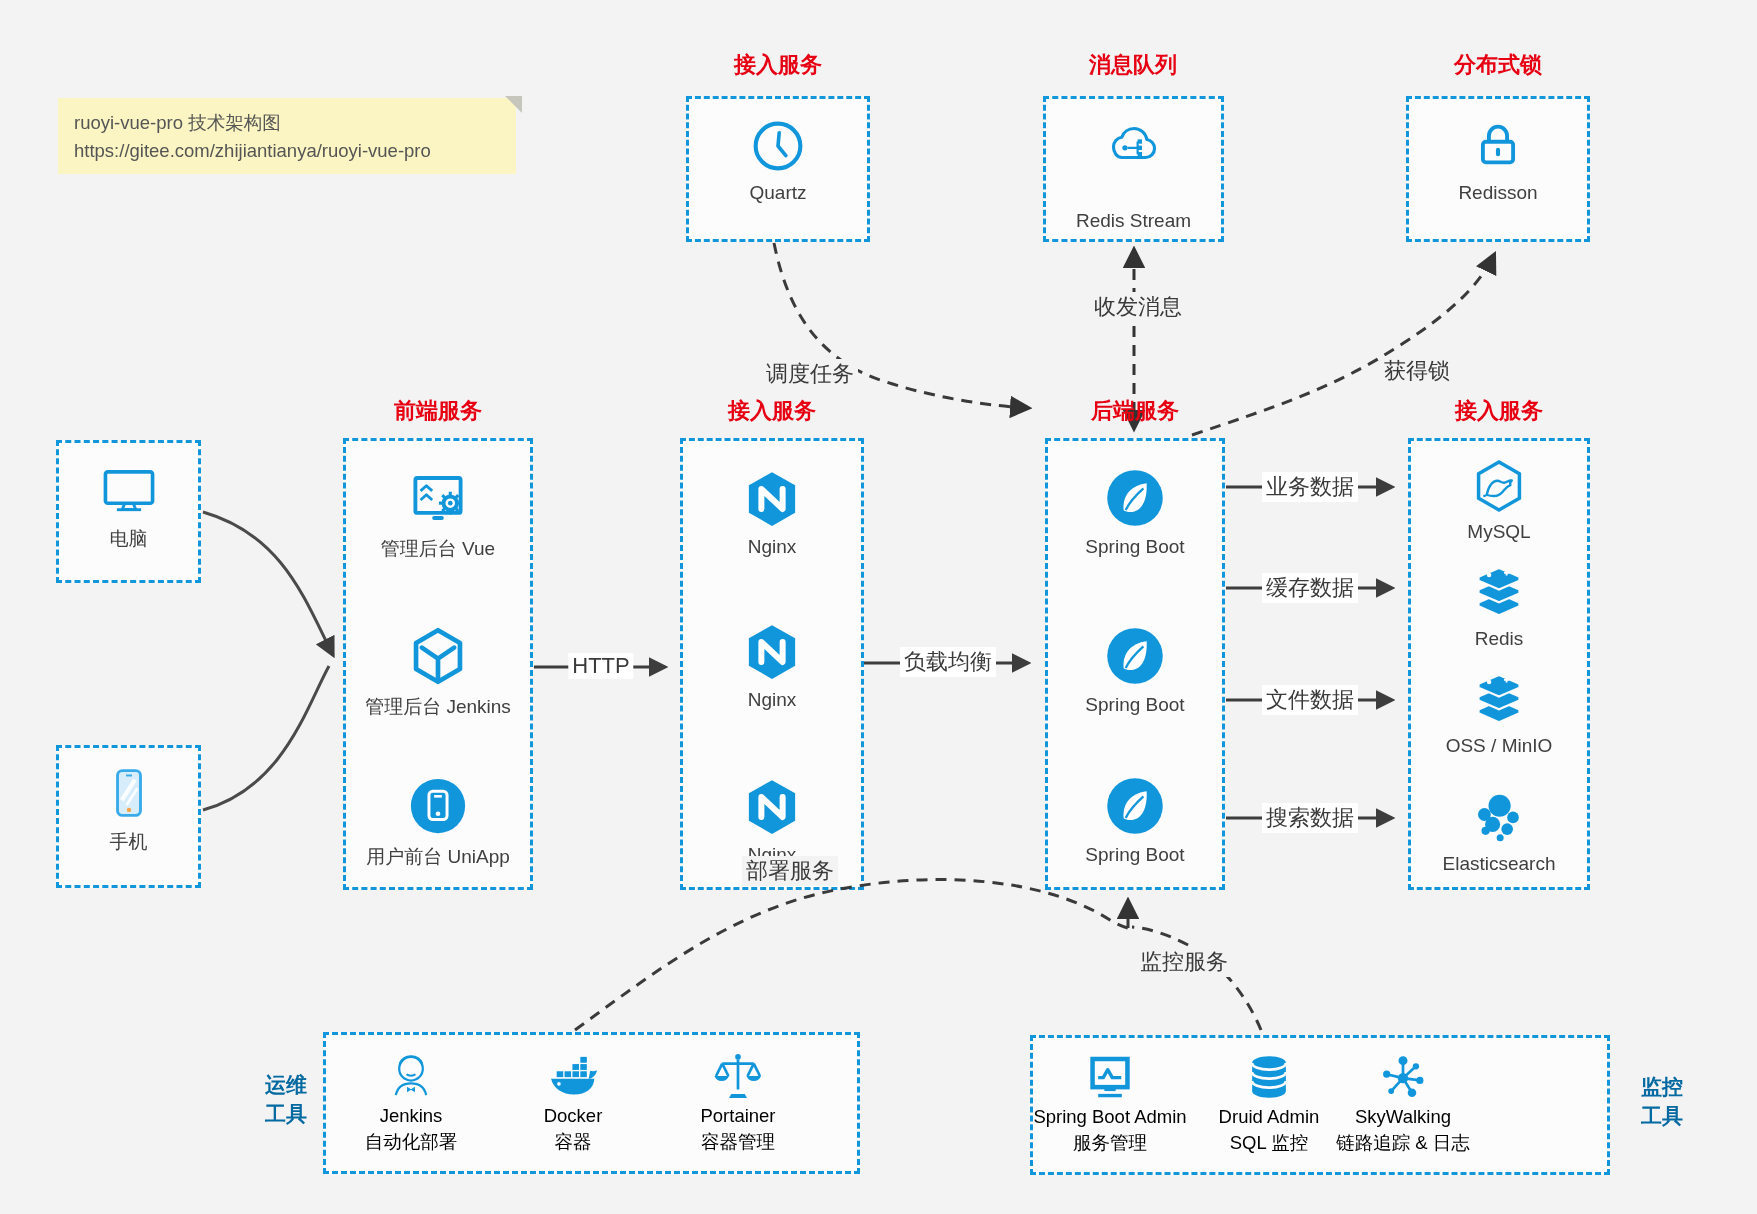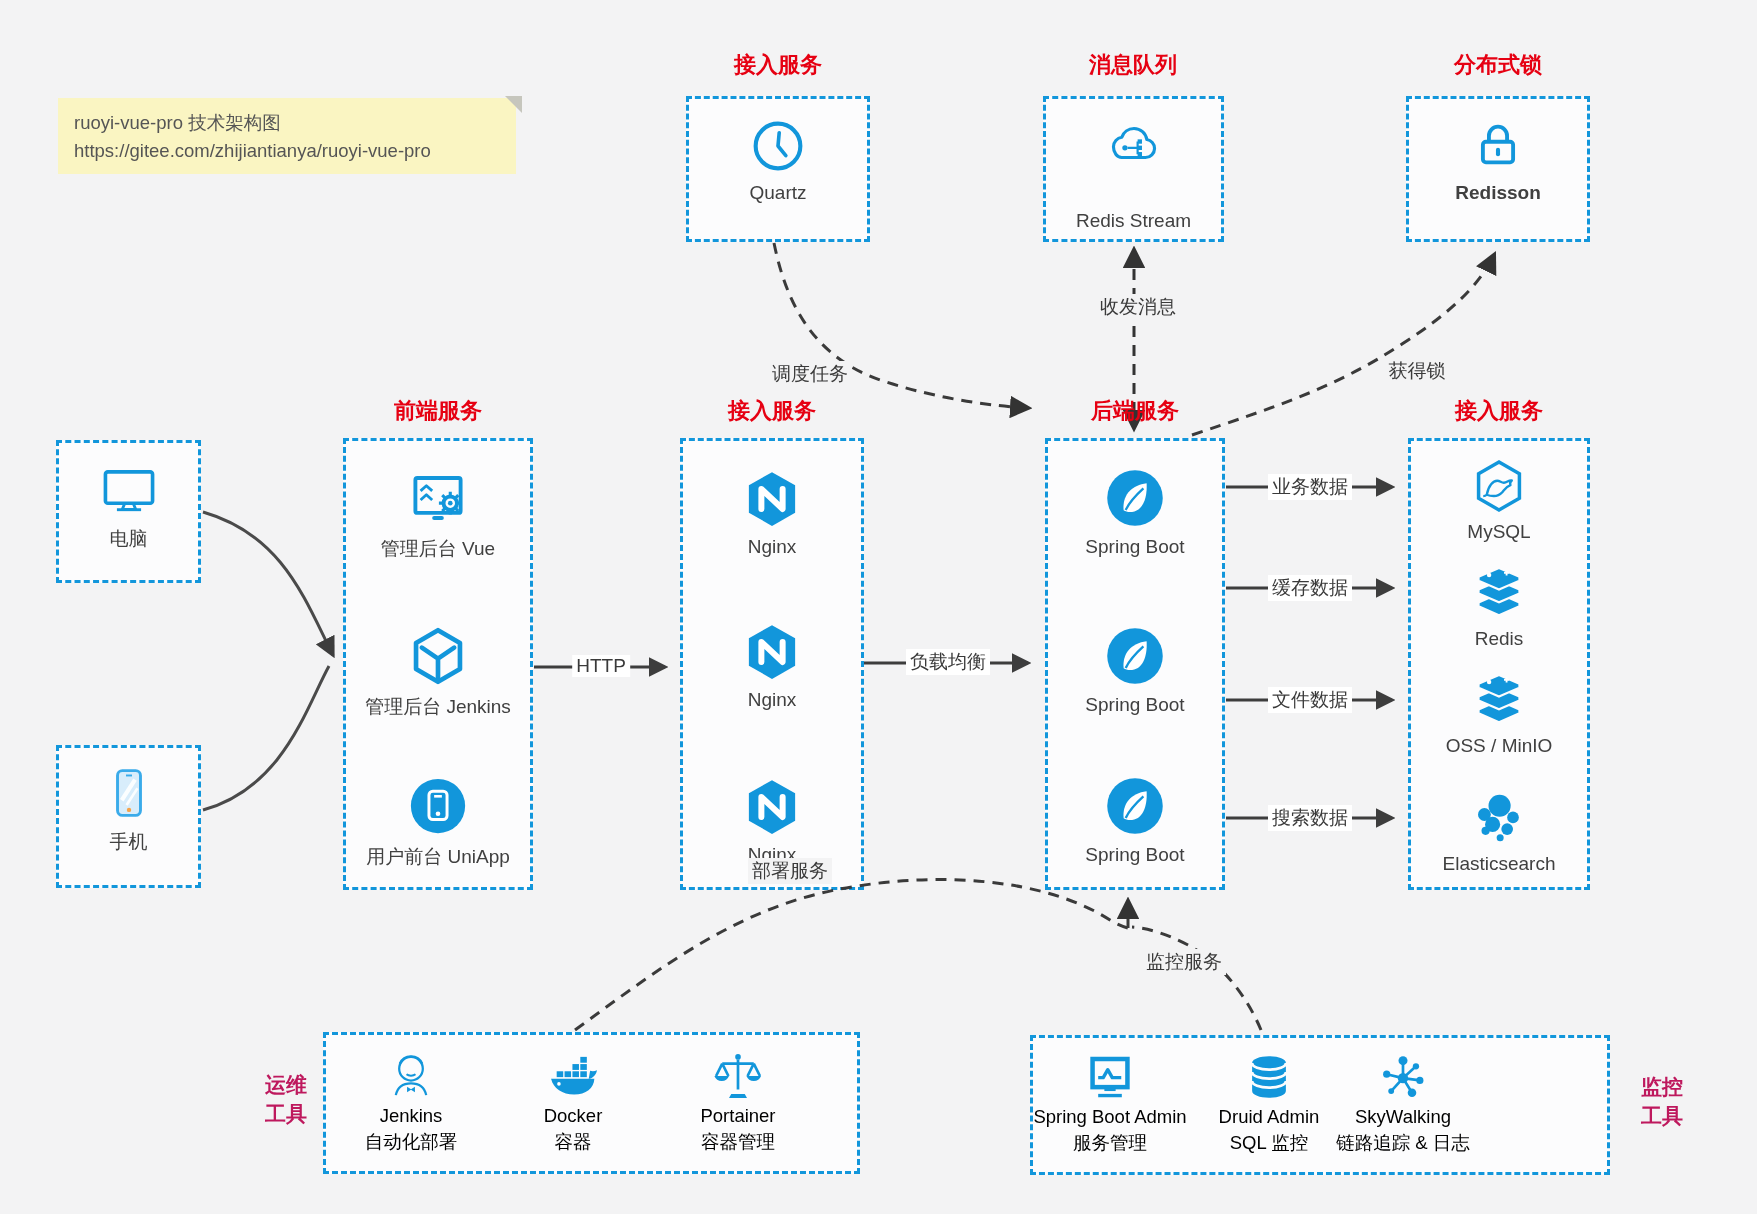--- a/index.html
+++ b/index.html
@@ -2,26 +2,26 @@
 <html><head>
 <meta charset="utf-8">
 <style>
   html,body{margin:0;padding:0;background:#f3f3f4;}
   .canvas{position:relative;width:1757px;height:1214px;background:#f3f3f4;overflow:hidden;
           font-family:"Liberation Sans","DejaVu Sans",sans-serif;color:#3f3f3f;}
   svg.connectors{position:absolute;left:0;top:0;z-index:3;pointer-events:none;}
   .dbox{position:absolute;border:3px dashed #1296db;background:#fcfcfd;box-sizing:border-box;z-index:2;}
   .rtitle{position:absolute;width:220px;text-align:center;color:#e60012;font-weight:bold;
           font-size:22px;z-index:4;white-space:nowrap;}
-  .rside{position:absolute;color:#be185d;font-weight:bold;font-size:21px;line-height:1.4;
+  .rside{position:absolute;color:#0369a1;font-weight:bold;font-size:21px;line-height:1.4;
          text-align:center;z-index:4;white-space:nowrap;}
   .item{position:absolute;display:flex;flex-direction:column;align-items:center;z-index:3;}
   .item .lbl{font-size:19px;color:#404040;margin-top:7px;white-space:nowrap;text-align:center;}
   .item .sub{font-size:18.5px;color:#000000;margin-top:2px;white-space:nowrap;text-align:center;}
-  .elabel{position:absolute;transform:translate(-50%,-50%);font-size:19px;color:#3a3a3a;
+  .elabel{position:absolute;transform:translate(-50%,-50%);font-size:22px;color:#3a3a3a;
           background:#ffffff;padding:0 4px;white-space:nowrap;z-index:5;}
   .elabel.g{background:#f3f3f4;}
   .note{position:absolute;left:58px;top:98px;width:458px;height:76px;background:#faf5c2;
         box-sizing:border-box;padding:11px 16px;font-size:18.5px;line-height:1.5;color:#555;z-index:2;}
   .note .fold{position:absolute;top:-2px;right:-6px;width:0;height:0;
         border-left:17px solid transparent;border-top:17px solid #c6c6bd;}
   .ic{display:block;}
 </style>
 </head>
 <body>
@@ -205,21 +205,21 @@
     </div>
   </div>
   <div class="dbox" style="left:1043px;top:96px;width:181px;height:146px;">
     <div class="item" style="left:0;top:18px;width:100%;gap:28px;">
       <svg class="ic" width="58" height="58">
           <use href="#sym-cloudmq"></use>
         </svg>
       <div class="lbl">Redis Stream</div>
     </div>
   </div>
-  <div class="dbox" style="left:1406px;top:96px;width:184px;height:146px;font-weight:bold;">
+  <div class="dbox" style="left:1406px;top:96px;width:184px;height:146px;">
     <div class="item" style="left:0;top:18px;width:100%;">
       <svg class="ic" width="58" height="58">
           <use href="#sym-lock"></use>
         </svg>
       <div class="lbl">Redisson</div>
     </div>
   </div>
 
   <div class="dbox" style="left:56px;top:440px;width:145px;height:143px;">
     <div class="item" style="left:0;top:18px;width:100%;">

